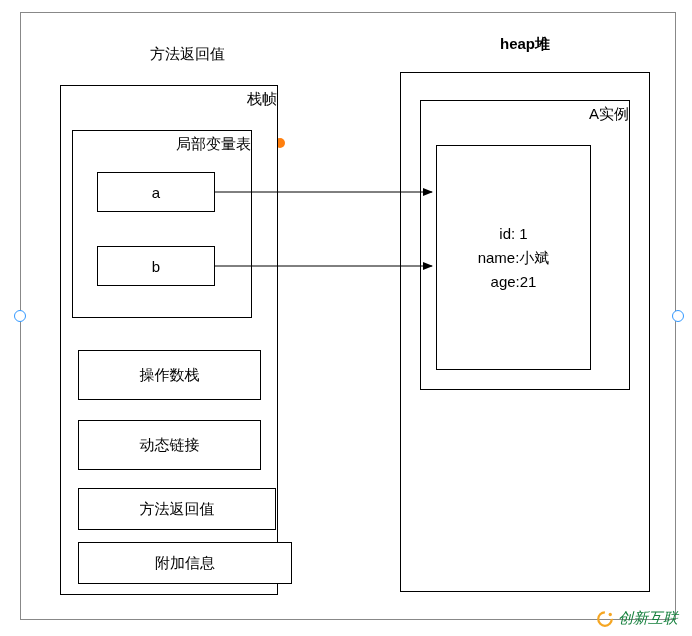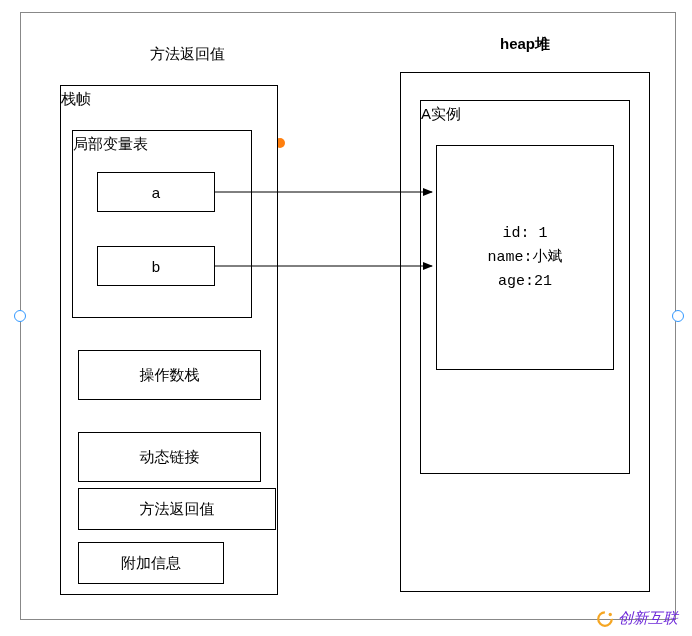--- a/index.html
+++ b/index.html
@@ -27,21 +27,21 @@
     position: absolute;
     white-space: nowrap;
   }
   .box {
     position: absolute;
     border: 1px solid #000;
     box-sizing: border-box;
     background: #fff;
   }
   .box-title {
-    text-align: left;
+    text-align: right;
     padding-top: 4px;
   }
   .cell {
     position: absolute;
     border: 1px solid #000;
     box-sizing: border-box;
     background: #fff;
     display: flex;
     align-items: center;
     justify-content: center;
@@ -76,21 +76,21 @@
     left: 0;
     top: 0;
     pointer-events: none;
   }
   .watermark {
     position: absolute;
     right: 14px;
     bottom: 8px;
     font-size: 15px;
     font-style: italic;
-    color: #6d28d9;
+    color: #15803d;
     display: flex;
     align-items: center;
     gap: 4px;
   }
   .watermark .wm-icon {
     width: 18px;
     height: 18px;
   }
 </style>
 </head>
@@ -119,39 +119,39 @@
 </div>
 
 <div class="cell" style="left:97px; top:246px; width:118px; height:40px;">
   <span>b</span>
 </div>
 
 <div class="cell" style="left:78px; top:350px; width:183px; height:50px;">
   <span>操作数栈</span>
 </div>
 
-<div class="cell" style="left:78px; top:432px; width:183px; height:50px;">
+<div class="cell" style="left:78px; top:420px; width:183px; height:50px;">
   <span>动态链接</span>
 </div>
 
 <div class="cell" style="left:78px; top:488px; width:198px; height:42px;">
   <span>方法返回值</span>
 </div>
 
-<div class="cell" style="left:78px; top:542px; width:146px; height:42px;">
+<div class="cell" style="left:78px; top:542px; width:214px; height:42px;">
   <span>附加信息</span>
 </div>
 
 <div class="box" style="left:400px; top:72px; width:250px; height:520px;"></div>
 
-<div class="box" style="left:420px; top:100px; width:210px; height:374px;">
+<div class="box" style="left:420px; top:100px; width:210px; height:290px;">
   <div class="box-title">A实例</div>
 </div>
 
-<div class="entity-body" style="left:436px; top:145px; width:178px; height:225px;font-family:Liberation Mono, monospace;">
+<div class="entity-body" style="left:436px; top:145px; width:155px; height:225px;">
   <div>id: 1</div>
   <div>name:小斌</div>
   <div>age:21</div>
 </div>
 
 <svg class="arrows" width="692" height="636">
   <defs>
     <marker id="arrowhead" markerWidth="10" markerHeight="8" refX="9" refY="4" orient="auto">
       <polygon points="0 0, 10 4, 0 8" fill="#000"></polygon>
     </marker>

